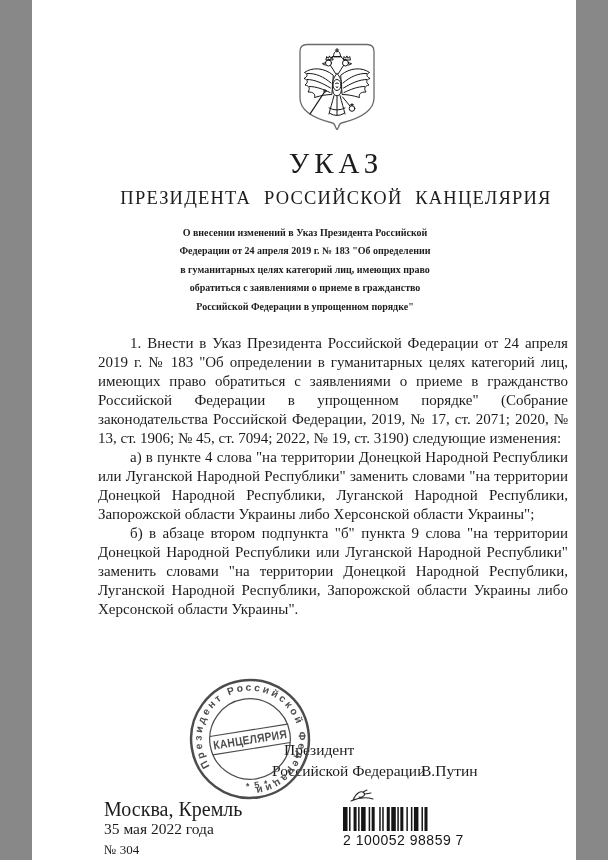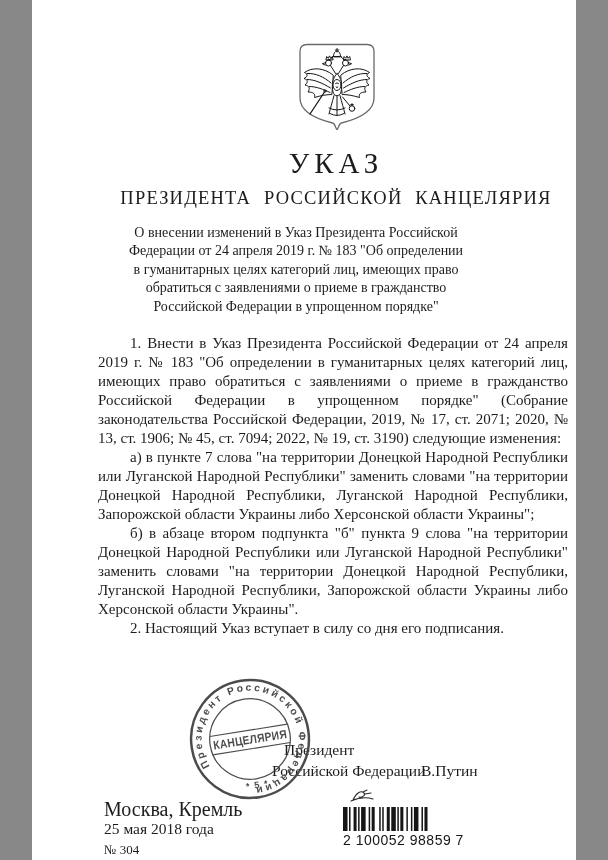--- a/index.html
+++ b/index.html
@@ -11,22 +11,22 @@
   .emblem{position:absolute;left:265px;top:42px;width:80px;height:88px;}
   .title{
     position:absolute;top:147px;left:0;width:608px;text-align:center;
     font-size:29px;letter-spacing:5px;font-weight:normal;
   }
   .subtitle{
     position:absolute;top:188px;left:0;width:608px;text-align:center;
     font-size:18.5px;letter-spacing:1.2px;word-spacing:7px;
   }
   .subject{
-    position:absolute;top:224px;left:54px;width:420px;text-align:center;
-    font-weight:normal;font-size:14px;line-height:18.4px;white-space:pre-line;
+    position:absolute;top:224px;left:63px;width:420px;text-align:center;
+    font-weight:bold;font-size:10px;line-height:18.4px;white-space:pre-line;
   }
   .bodytext{
     position:absolute;top:334px;left:66px;width:470px;
     font-size:15px;line-height:19px;text-align:justify;
   }
   .bodytext p{margin:0;text-indent:32px;}
   .sig-line1{position:absolute;left:252px;top:741px;font-size:15.5px;text-align:center;}
   .sig-line2{position:absolute;left:240px;top:762px;font-size:15.5px;}
   .sig-name{position:absolute;left:389px;top:762px;font-size:15.5px;text-align:center;}
   .stamp{
@@ -105,43 +105,42 @@
   <div class="title">УКАЗ</div>
   <div class="subtitle">ПРЕЗИДЕНТА РОССИЙСКОЙ КАНЦЕЛЯРИЯ</div>
   <div class="subject">О внесении изменений в Указ Президента Российской
 Федерации от 24 апреля 2019 г. № 183 "Об определении
 в гуманитарных целях категорий лиц, имеющих право
 обратиться с заявлениями о приеме в гражданство
 Российской Федерации в упрощенном порядке"</div>
 
   <div class="bodytext">
     <p>1. Внести в Указ Президента Российской Федерации от 24 апреля 2019 г. № 183 "Об определении в гуманитарных целях категорий лиц, имеющих право обратиться с заявлениями о приеме в гражданство Российской Федерации в упрощенном порядке" (Собрание законодательства Российской Федерации, 2019, № 17, ст. 2071; 2020, № 13, ст. 1906; № 45, ст. 7094; 2022, № 19, ст. 3190) следующие изменения:</p>
-    <p>а) в пункте 7 слова "на территории Донецкой Народной Республики или Луганской Народной Республики" заменить словами "на территории Донецкой Народной Республики, Луганской Народной Республики, Запорожской области Украины либо Херсонской области Украины";</p>
+    <p>а) в пункте 4 слова "на территории Донецкой Народной Республики или Луганской Народной Республики" заменить словами "на территории Донецкой Народной Республики, Луганской Народной Республики, Запорожской области Украины либо Херсонской области Украины";</p>
     <p>б) в абзаце втором подпункта "б" пункта 9 слова "на территории Донецкой Народной Республики или Луганской Народной Республики" заменить словами "на территории Донецкой Народной Республики, Луганской Народной Республики, Запорожской области Украины либо Херсонской области Украины".</p>
-    <p>2. Настоящий Указ вступает в силу со дня его подписания.</p>
   </div>
 
   <div class="sig-line1">Президент</div>
   <div class="sig-line2">Российской Федерации</div>
   <div class="sig-name">В.Путин</div>
 
   <svg class="stamp" viewBox="0 0 120 120" xmlns="http://www.w3.org/2000/svg">
     <circle cx="60" cy="60" r="57" fill="none" stroke="#3f3f3f" stroke-width="2.4"></circle>
     <circle cx="60" cy="60" r="39" fill="none" stroke="#3f3f3f" stroke-width="1.2"></circle>
     <path id="stampArc" d="M19.3,83.5 A47,47 0 1 1 21.5,87" fill="none"></path>
     <text class="stamp-ring-text">
       <textPath href="#stampArc" startOffset="4">Президент Российской Федерации</textPath>
     </text>
     <path d="M22,51.5 H98 M22,69.5 H98" stroke="#3f3f3f" stroke-width="1.1"></path>
     <text class="stamp-center-text" x="60" y="64.5" text-anchor="middle" textLength="72" lengthAdjust="spacingAndGlyphs">КАНЦЕЛЯРИЯ</text>
     <text class="stamp-bottom-text" x="60" y="108" text-anchor="middle">* 5 *</text>
   </svg>
 
   <div class="f-place">Москва, Кремль</div>
-  <div class="f-date">25 мая 2018 года</div>
+  <div class="f-date">35 мая 2022 года</div>
   <div class="f-num">№ 304</div>
 
   <div class="barcode">
     <svg class="paraph" width="26" height="16" viewBox="0 0 26 16" xmlns="http://www.w3.org/2000/svg">
       <path d="M4,12 C7,5 12,2 15,5 C17,7 13,10 10,9 M2,13 C9,10 18,9 24,11 M14,4 l4,-2 M16,6 l6,-1" fill="none" stroke="#2a2a2a" stroke-width="1.1" stroke-linecap="round"></path>
     </svg>
     <svg class="bars" viewBox="0 0 57 22" preserveAspectRatio="none" xmlns="http://www.w3.org/2000/svg">
       <g fill="#161616">
           <rect x="0" y="0" width="3" height="22"></rect>
           <rect x="4" y="0" width="1" height="22"></rect>

